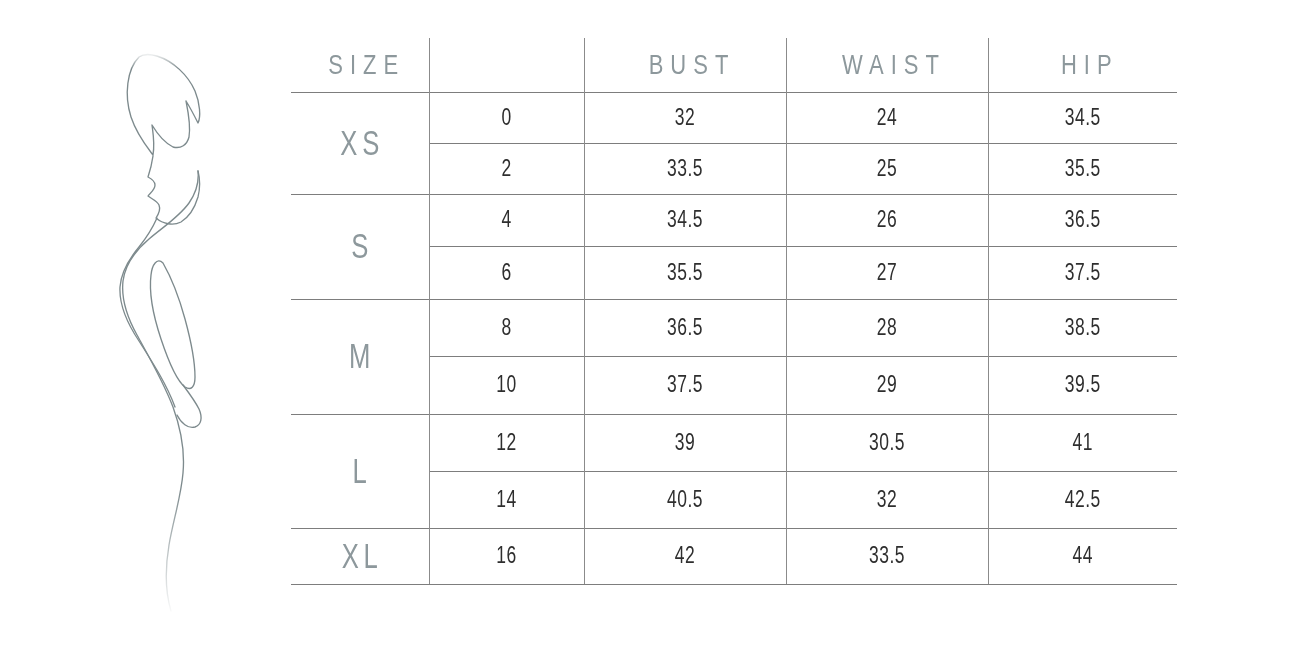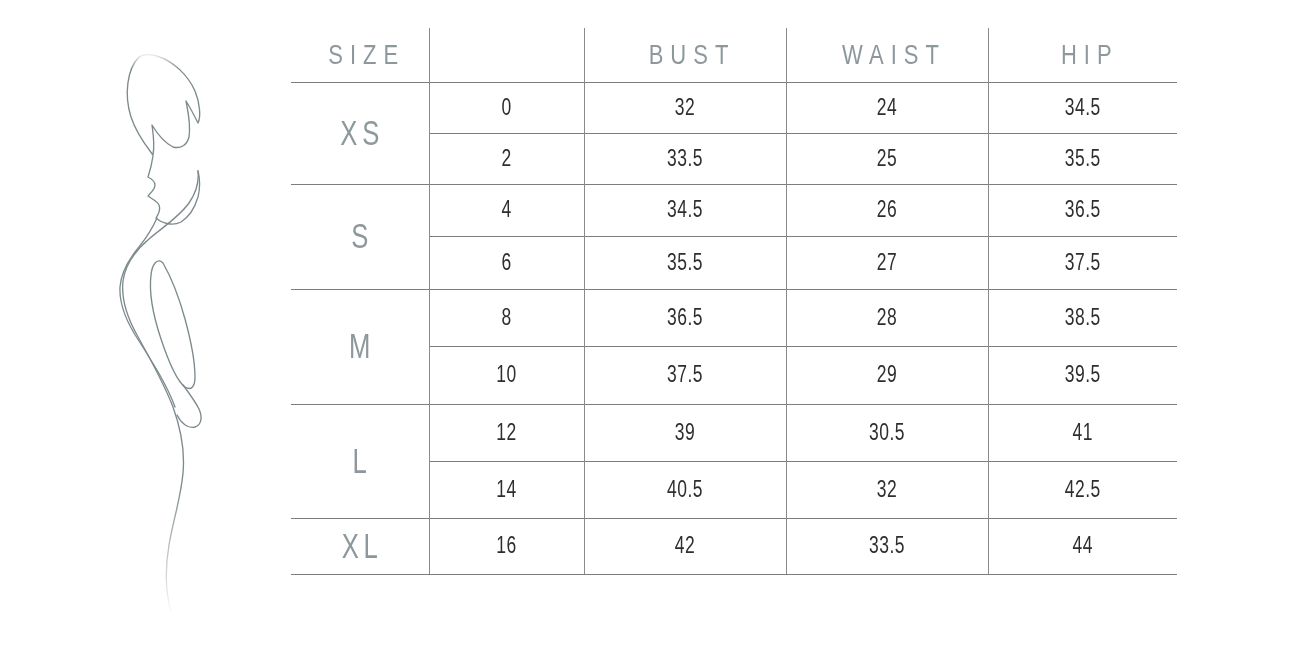--- a/index.html
+++ b/index.html
@@ -25,21 +25,21 @@
   #figure-illustration {
     position: absolute;
     left: 95px; top: 25px;
     width: 145px; height: 590px;
   }
   #figure-illustration svg { display: block; width: 145px; height: 590px; }
 
   
   #size-table {
     position: absolute;
-    left: 291px; top: 28px;
+    left: 291px; top: 38px;
     width: 886px; height: 541px;
   }
 
   .tbl {
     border-collapse: collapse;
     width: 886px;
     table-layout: fixed;
   }
 
   

